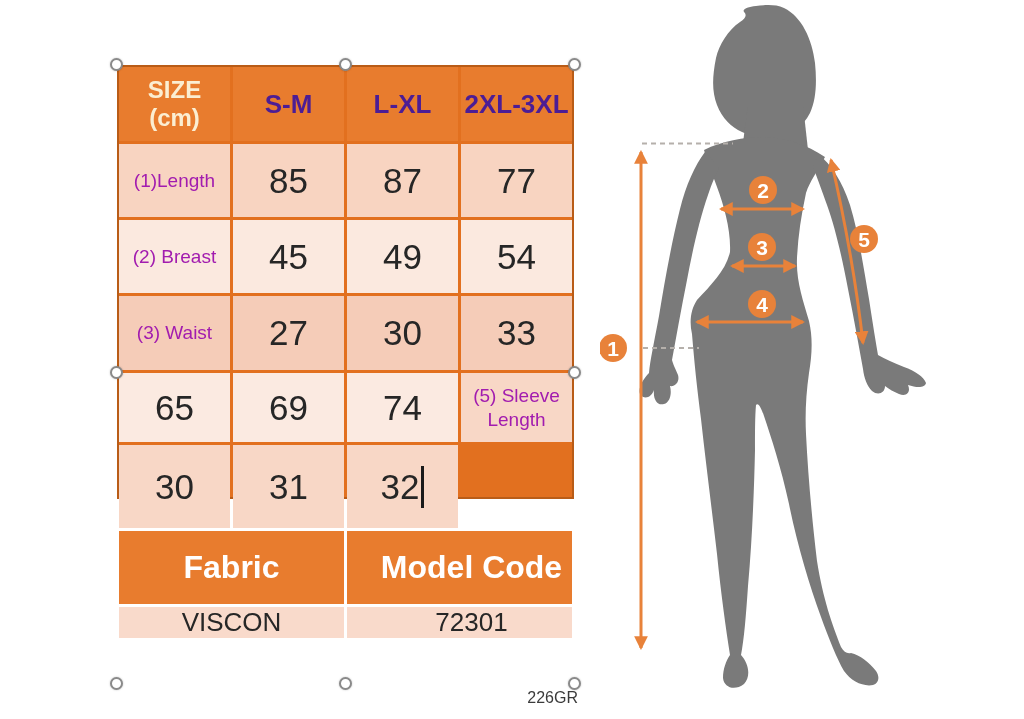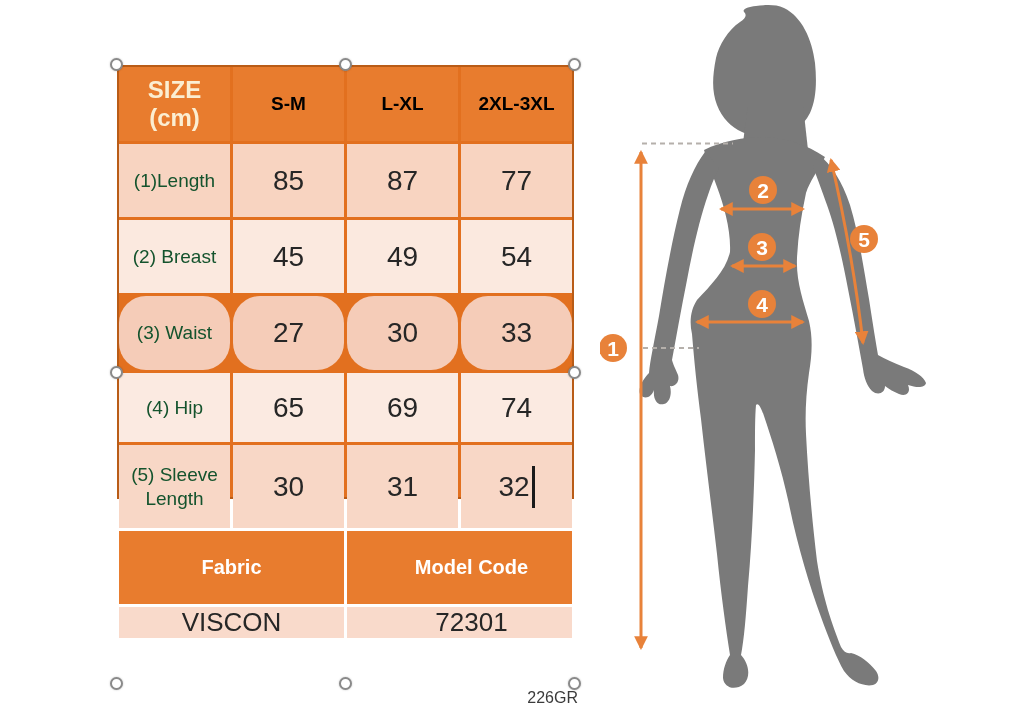--- a/index.html
+++ b/index.html
@@ -11,31 +11,31 @@
   .size-table{
     position:absolute;left:117px;top:65px;width:457px;height:434px;
     box-sizing:border-box;border:2px solid var(--outer-border,#b95c17);
     background:var(--grid-line,#e2701f);
     display:grid;
     grid-template-columns:repeat(4,1fr);
     grid-template-rows:74px 73px 73px 74px 69px 83px 73px auto;
     gap:3px;
   }
   .cell{display:flex;align-items:center;justify-content:center;text-align:center;}
-  .hdr{background:var(--accent-orange,#e87c2e);color:#000000;font-weight:bold;font-size:19px;}
+  .hdr{background:var(--accent-orange,#e87c2e);color:#4c1d95;font-weight:bold;font-size:26px;}
   .hdr-size{color:var(--header-size-text,#fbeed2);font-size:24px;line-height:1.15;
     padding:0 14px;}
-  .lbl{font-size:19px;color:#14532d;line-height:1.25;padding:0 6px;}
-  .num{font-size:28px;color:#262626;}
+  .lbl{font-size:19px;color:#a21caf;line-height:1.25;padding:0 6px;}
+  .num{font-size:35px;color:#262626;}
   .r1{background:var(--row-tint-1,#f8d4c1);}
   .r2{background:var(--row-tint-2,#fbe9df);}
-  .r3{background:var(--row-tint-3,#f5ccb8);border-radius:27px;}
+  .r3{background:var(--row-tint-3,#f5ccb8);}
   .r4{background:var(--row-tint-4,#fbeae1);}
   .r5{background:var(--row-tint-5,#f8d7c6);}
-  .foot-hdr{background:var(--accent-orange,#e87c2e);color:#fff;font-weight:bold;font-size:20px;}
+  .foot-hdr{background:var(--accent-orange,#e87c2e);color:#fff;font-weight:bold;font-size:32px;}
   .foot-val{background:var(--footer-tint,#f9dacb);font-size:26px;color:#262626;}
   .span2a{grid-column:1/3;} .span2b{grid-column:3/5;padding-left:24px;}
   .caret{display:inline-block;width:3px;height:42px;background:#1a1a1a;margin-left:2px;}
   
   .handle{
     position:absolute;width:13px;height:13px;border-radius:50%;
     background:#ffffff;border:2px solid var(--handle-border,#8a8a8a);
     box-sizing:border-box;margin-left:-7px;margin-top:-7px;z-index:30;
     box-shadow:0 0 2px rgba(0,0,0,.25);
   }
@@ -71,21 +71,20 @@
     <div class="cell lbl r2">(2) Breast</div>
     <div class="cell num r2">45</div>
     <div class="cell num r2">49</div>
     <div class="cell num r2">54</div>
 
     <div class="cell lbl r3">(3) Waist</div>
     <div class="cell num r3">27</div>
     <div class="cell num r3">30</div>
     <div class="cell num r3">33</div>
 
-    <div class="cell lbl r4">(4) Hip</div>
     <div class="cell num r4">65</div>
     <div class="cell num r4">69</div>
     <div class="cell num r4">74</div>
 
     <div class="cell lbl r5">(5) Sleeve Length</div>
     <div class="cell num r5">30</div>
     <div class="cell num r5">31</div>
     <div class="cell num r5">
       <span>32</span>
         <span class="caret"></span>

